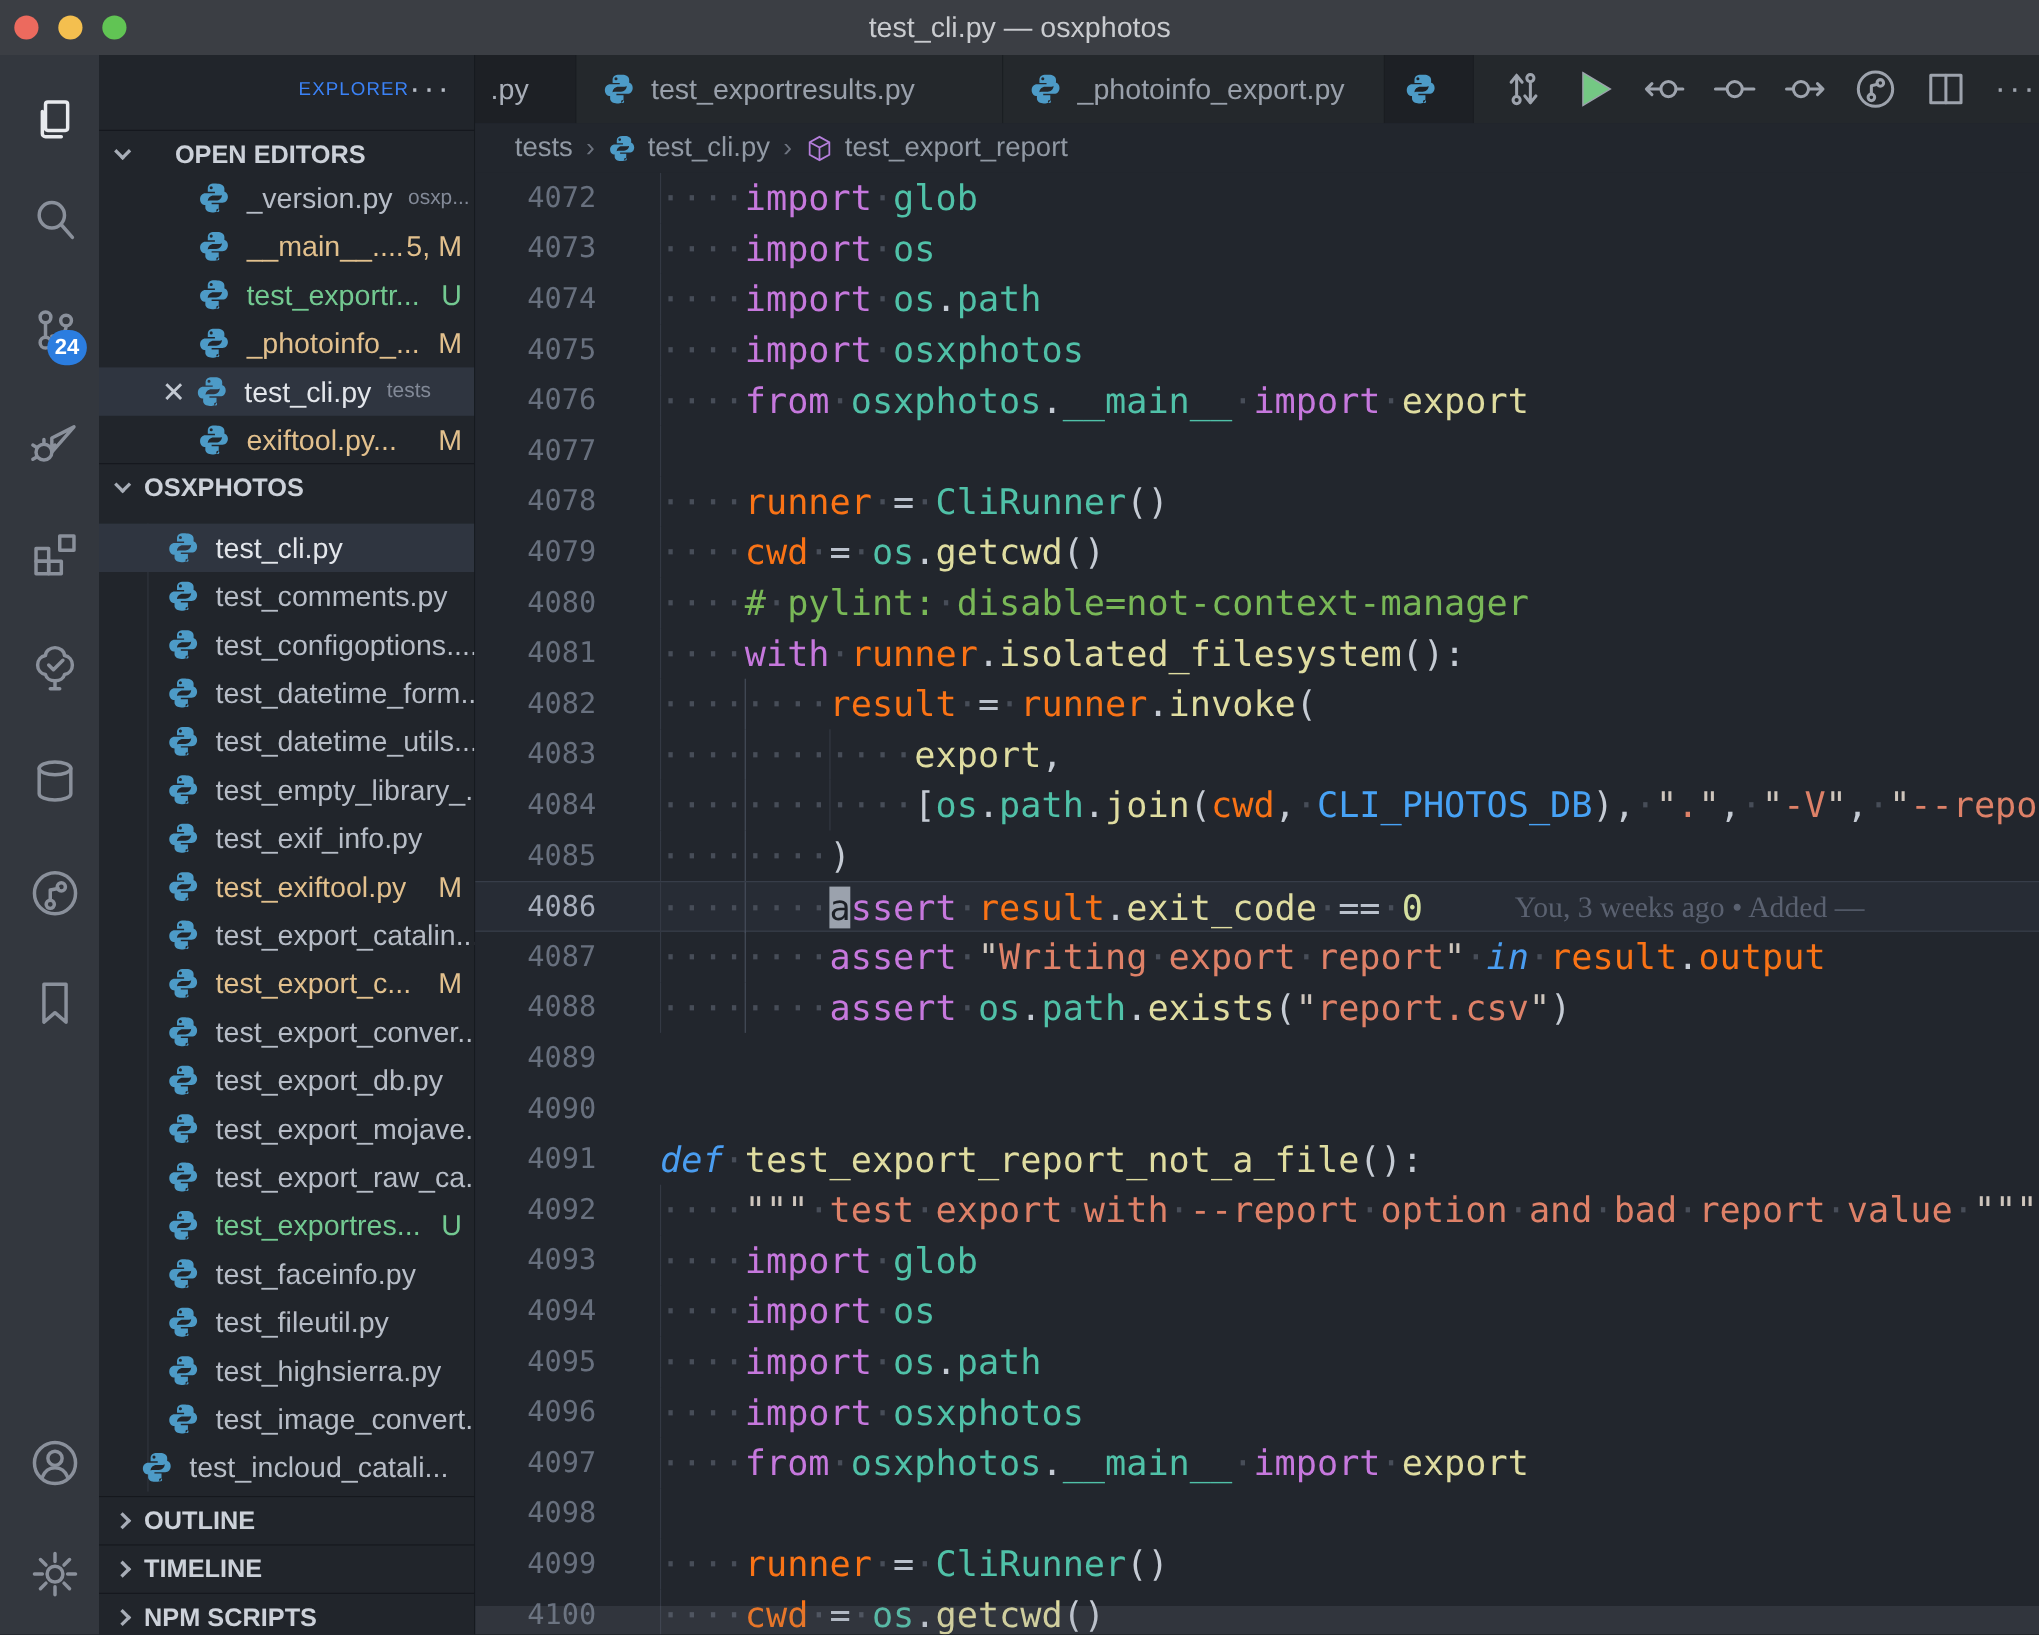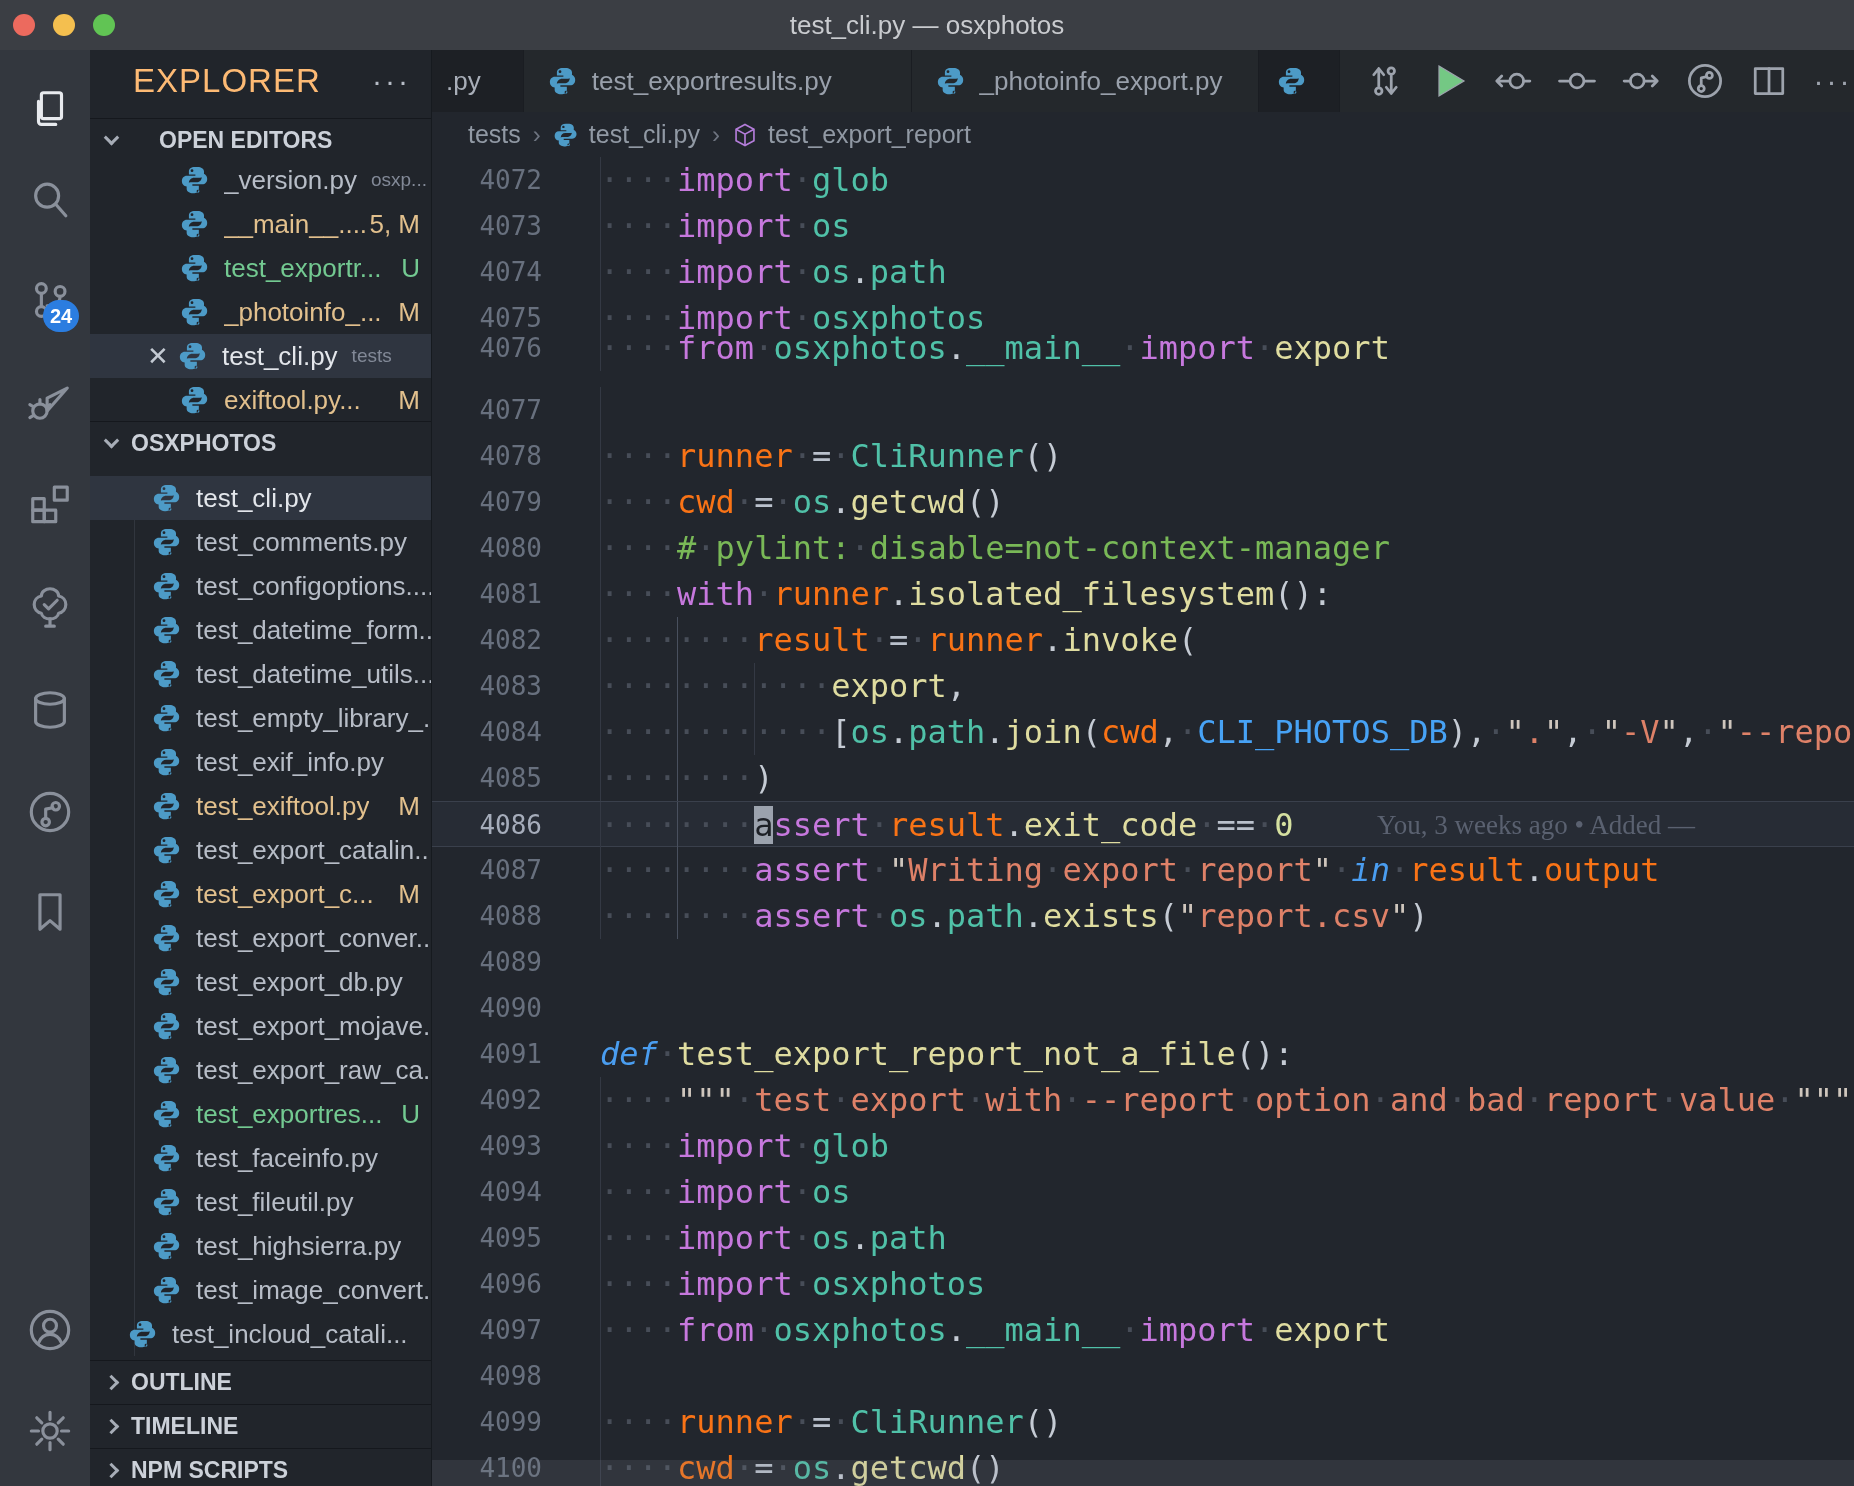--- a/index.html
+++ b/index.html
@@ -21,21 +21,21 @@
   .act-icon svg { stroke:#8a909b; }
   .act-icon.active svg { stroke:#e8eaee; }
   .badge { position:absolute; right:-6px; bottom:-4px; min-width:36px; height:32px; border-radius:18px;
            background:#2b7de0; color:#fff; font-size:20px; font-weight:bold; display:flex;
            align-items:center; justify-content:center; padding:0 6px; }
 
   
   .sidebar { position:absolute; left:90px; top:50px; width:342px; height:1436px; background:#21252b;
              border-right:1px solid #161a1f; overflow:hidden; }
   .sb-header { height:62px; display:flex; align-items:center; padding:0 20px 0 43px; }
-  .sb-header .sb-title { color:#fdba74; font-size:33px; letter-spacing:1px; flex:1; }
+  .sb-header .sb-title { color:#3b82f6; font-size:17px; letter-spacing:1px; flex:1;text-align:right; }
   .sb-header .more { color:#b6bcc6; font-size:30px; letter-spacing:3px; }
   .sect-head { position:absolute; left:0; width:342px; height:44px; display:flex; align-items:center;
                color:#ccd1d9; font-weight:bold; font-size:23px; border-top:1px solid #15181d; }
   .chev { width:11px; height:11px; border-right:3px solid #a7adb7; border-bottom:3px solid #a7adb7;
           display:inline-block; margin:0 14px 0 16px; }
   .chev.down { transform:rotate(45deg) translate(-2px,-2px); }
   .chev.right { transform:rotate(-45deg); }
   .row { position:absolute; left:0; width:342px; height:44px; display:flex; align-items:center;
          font-size:26px; color:#b7bdc7; }
   .row.selected { background:#2f3540; }
@@ -577,21 +577,21 @@
         <div class="line" style="top: 92px;">
           <span class="lnum">4074</span>
           <span class="guide" style="left:168.0px"></span>
           <span class="code"><span class="tk-w">····</span><span class="tk-k">import</span><span class="tk-w">·</span><span class="tk-m">os</span><span class="tk-p">.</span><span class="tk-m">path</span></span>
         </div>
         <div class="line" style="top: 138px;">
           <span class="lnum">4075</span>
           <span class="guide" style="left:168.0px"></span>
           <span class="code"><span class="tk-w">····</span><span class="tk-k">import</span><span class="tk-w">·</span><span class="tk-m">osxphotos</span></span>
         </div>
-        <div class="line" style="top: 168px; text-decoration: underline;">
+        <div class="line" style="top: 184px; text-decoration: underline;">
           <span class="lnum">4076</span>
           <span class="guide" style="left:168.0px"></span>
           <span class="code"><span class="tk-w">····</span><span class="tk-k">from</span><span class="tk-w">·</span><span class="tk-m">osxphotos</span><span class="tk-p">.</span><span class="tk-m">__main__</span><span class="tk-w">·</span><span class="tk-k">import</span><span class="tk-w">·</span><span class="tk-f">export</span></span>
         </div>
         <div class="line" style="top: 230px;">
           <span class="lnum">4077</span>
           <span class="guide" style="left:168.0px"></span>
           <span class="code"></span>
         </div>
         <div class="line" style="top: 276px;">

